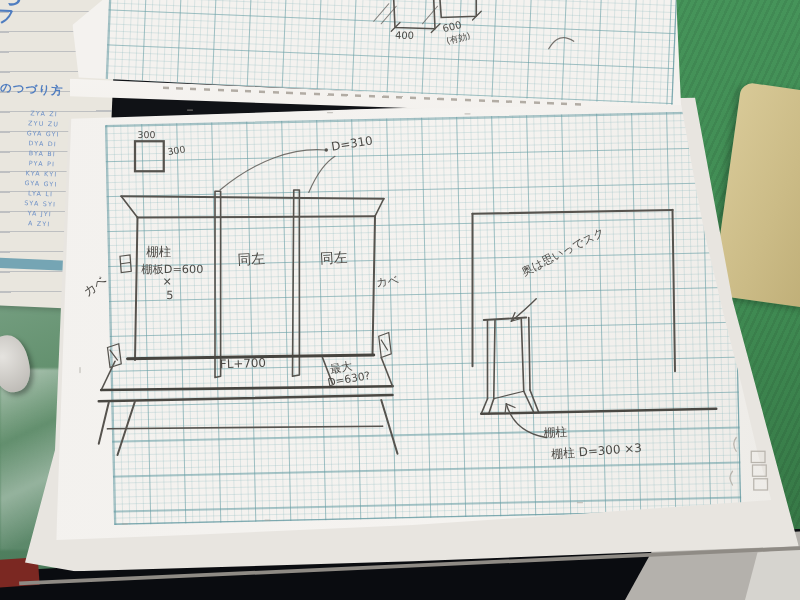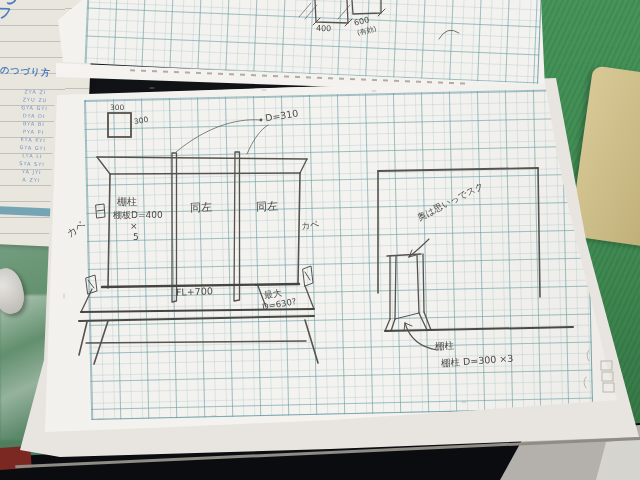--- a/index.html
+++ b/index.html
@@ -185,21 +185,21 @@
 
   <div class="hw" style="left:316px;top:24px;font-size:8px;transform:rotate(2deg);">400</div>
   <div class="hw" style="left:354px;top:17px;font-size:8px;transform:rotate(-14deg);">600</div>
   <div class="hw" style="left:357px;top:26px;font-size:7px;transform:rotate(-14deg);">(有効)</div>
 
   <div class="hw" style="left:110px;top:103px;font-size:7.5px;">300</div>
   <div class="hw" style="left:134px;top:116px;font-size:7.5px;transform:rotate(-10deg);">300</div>
 
   <div class="hw" style="left:265px;top:110px;font-size:9.5px;transform:rotate(-9deg);">D=310</div>
   <div class="hw" style="left:117px;top:195px;font-size:10px;">棚柱</div>
-  <div class="hw" style="left:113px;top:209px;font-size:9px;">棚板D=400</div>
+  <div class="hw" style="left:113px;top:209px;font-size:9px;">棚板D=600</div>
   <div class="hw" style="left:130px;top:221px;font-size:9px;">×</div>
   <div class="hw" style="left:133px;top:232px;font-size:9px;">5</div>
   <div class="hw" style="left:190px;top:200px;font-size:11px;transform:rotate(-3deg);">同左</div>
   <div class="hw" style="left:256px;top:199px;font-size:11px;transform:rotate(-3deg);">同左</div>
   <div class="hw" style="left:66px;top:222px;font-size:10px;transform:rotate(-36deg);">カベ</div>
   <div class="hw" style="left:301px;top:219px;font-size:9px;transform:rotate(-8deg);">カベ</div>
   <div class="hw" style="left:176px;top:286px;font-size:9.5px;transform:rotate(-2deg);">FL+700</div>
   <div class="hw" style="left:264px;top:288px;font-size:9px;transform:rotate(-10deg);">最大</div>
   <div class="hw" style="left:262px;top:299px;font-size:8.5px;transform:rotate(-10deg);">D=630?</div>
 

